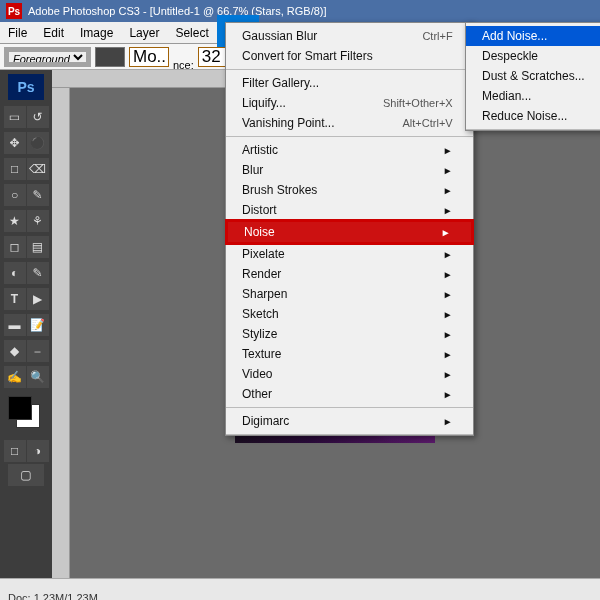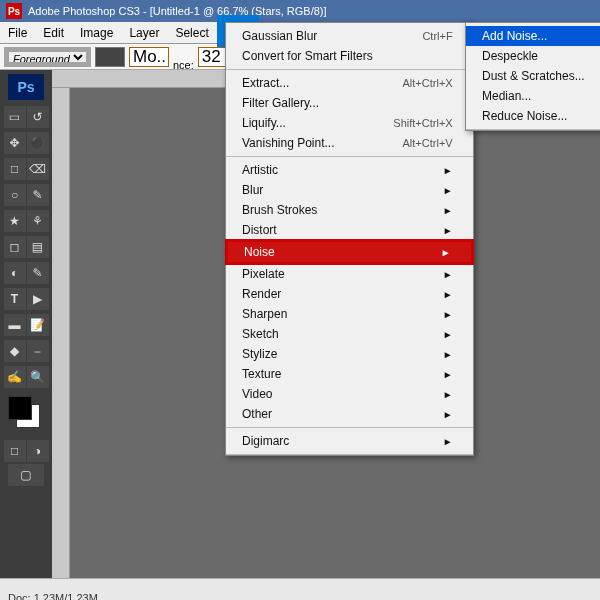--- a/index.html
+++ b/index.html
@@ -394,29 +394,25 @@
       <span>Gaussian Blur</span>
       <span class="shortcut">Ctrl+F</span>
     </div>
     <div class="menu-entry">
       <span>Convert for Smart Filters</span>
     </div>
   </div>
 
   <div class="menu-section">
     <div class="menu-entry">
-      <span>Extract...</span>
-      <span class="shortcut">Alt+Ctrl+X</span>
-    </div>
-    <div class="menu-entry">
       <span>Filter Gallery...</span>
     </div>
     <div class="menu-entry">
       <span>Liquify...</span>
-      <span class="shortcut">Shift+Ctrl+X</span>
+      <span class="shortcut">Shift+Other+X</span>
     </div>
     <div class="menu-entry">
       <span>Vanishing Point...</span>
       <span class="shortcut">Alt+Ctrl+V</span>
     </div>
   </div>
 
   <div class="menu-section">
     <div class="menu-entry">
       <span>Artistic</span>

